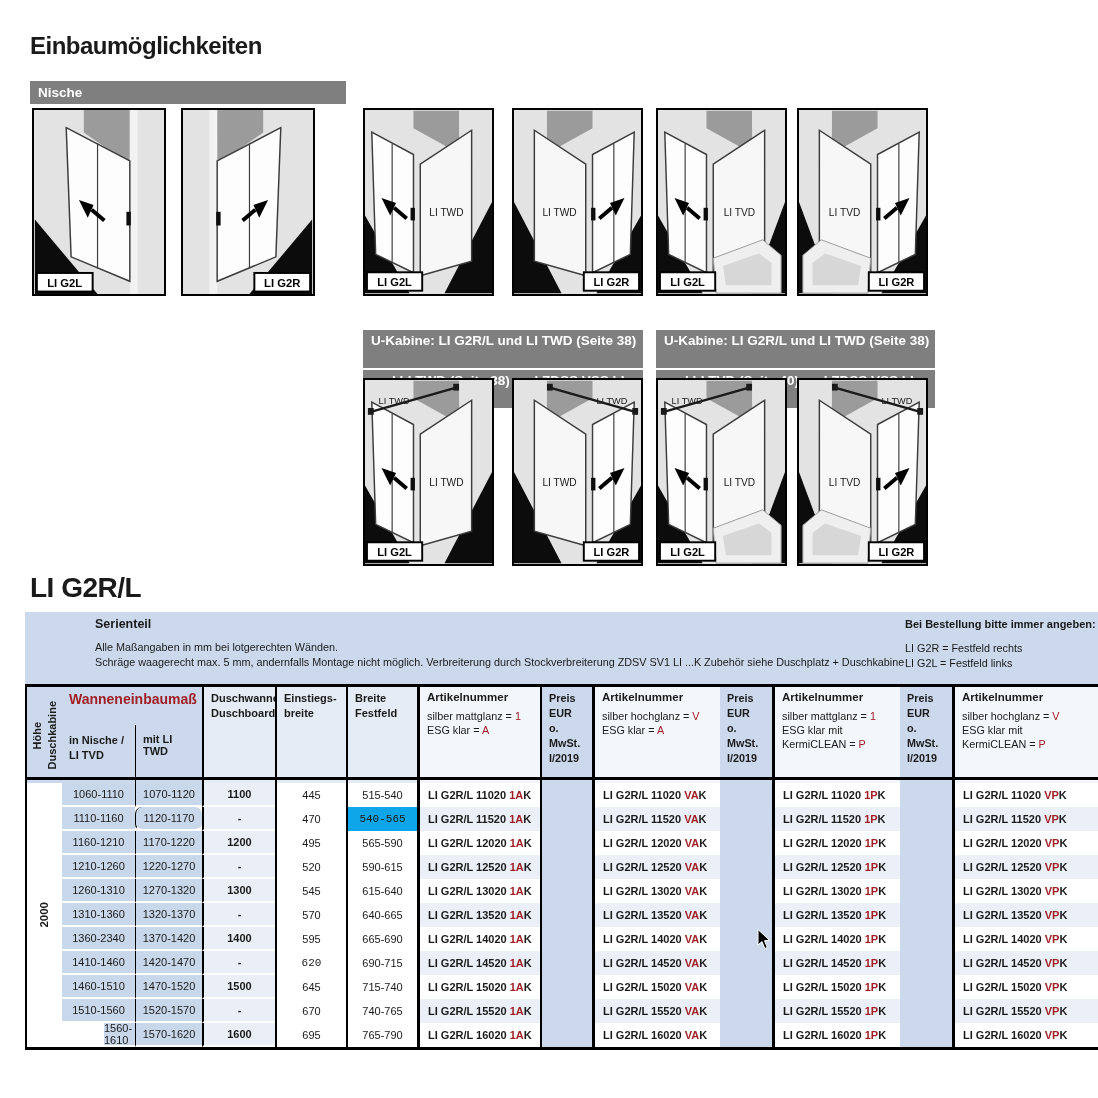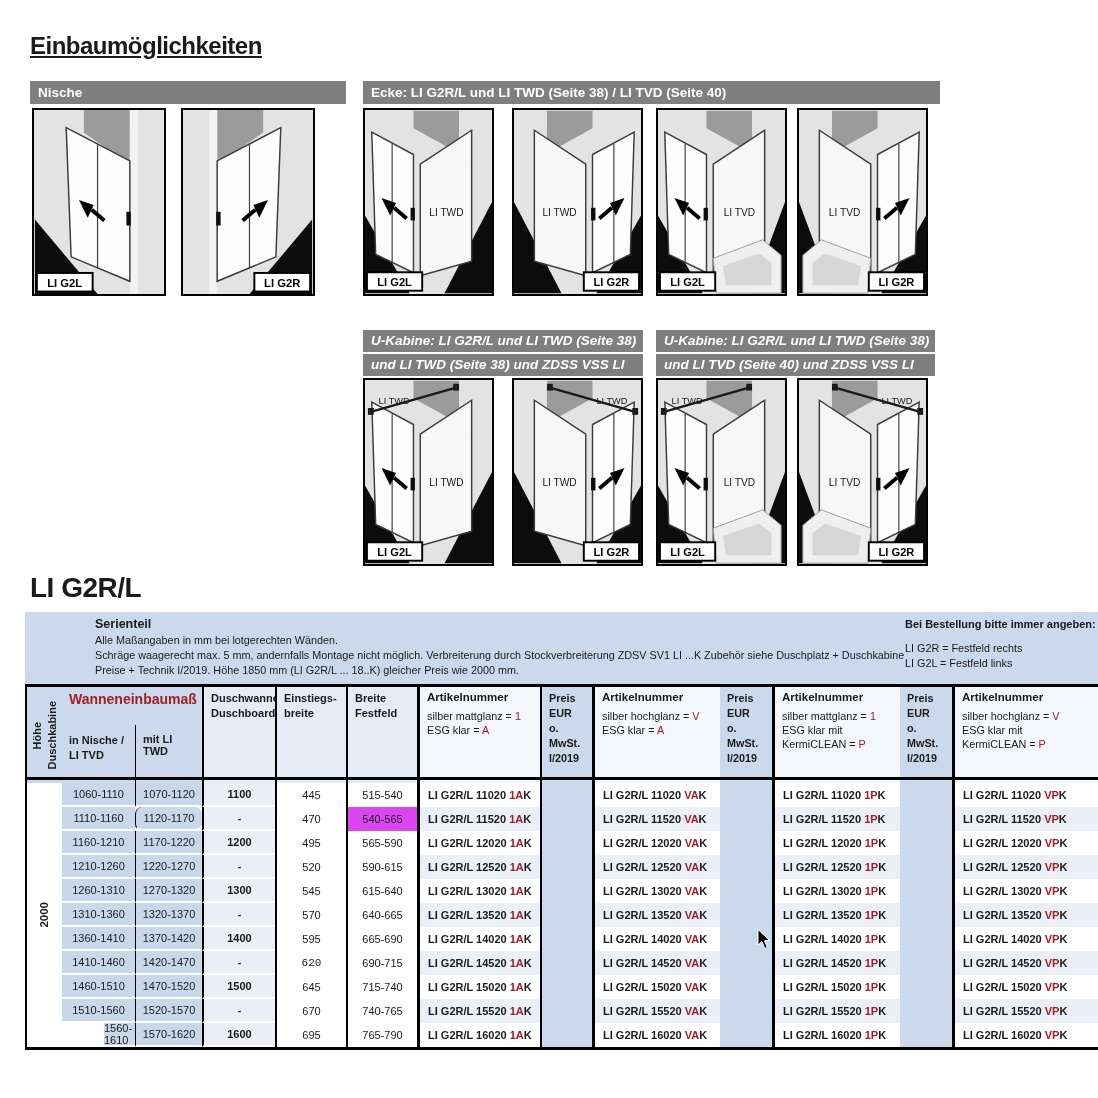--- a/index.html
+++ b/index.html
@@ -1,30 +1,30 @@
 <!DOCTYPE html>
 <html><head>
 <meta charset="utf-8">
 <style>
   html,body{margin:0;padding:0;background:#fff;}
   #page{position:relative;width:1098px;height:1098px;background:#fff;overflow:hidden;
         font-family:"Liberation Sans",sans-serif;color:#1a1a1a;}
   .abs{position:absolute;}
-  .h1{font-size:24px;font-weight:bold;letter-spacing:-0.5px;text-decoration:underline;}
+  .h1{font-size:24px;font-weight:bold;letter-spacing:-0.5px;}
   .h2{font-size:28px;font-weight:bold;letter-spacing:-0.5px;}
   .bar{background:#7f7f7f;color:#fff;font-weight:bold;font-size:13.5px;line-height:23px;
        padding:0 0 0 8px;height:23px;white-space:nowrap;overflow:hidden;}
-  .bar2{height:22px;line-height:22px;margin-bottom:2px;font-style:italic;}
+  .bar2{height:38px;line-height:22px;margin-bottom:2px;}
   .diag{position:absolute;width:131px;height:188px;border:2px solid #000;background:#e3e3e3;box-sizing:border-box;}
   .diag svg{display:block;width:100%;height:100%;}
   
   #tablebox{position:absolute;left:25px;top:612px;width:1073px;}
   .info{position:relative;background:#ccd9ec;height:72px;font-size:10.8px;}
   .info .blk{position:absolute;left:70px;top:5px;line-height:15px;}
-  .info .tt{font-weight:bold;font-size:12.5px;margin-bottom:1px;}
+  .info .tt{font-weight:bold;font-size:12.5px;margin-bottom:8px;}
   .info .note{position:absolute;left:880px;top:5px;line-height:15px;width:200px;}
   .info .note .tt2{font-weight:bold;font-size:11px;margin-bottom:9px;}
   .tgrid{position:relative;display:grid;
      grid-template-columns:35px 73px 67px 73px 71px 71px 123px 52px 128px 52px 128px 52px 148px;
      grid-template-rows:38px 58px repeat(11,24px);
      border-top:3px solid #000;border-bottom:3px solid #000;border-left:2px solid #000;
      background:#fff;box-sizing:border-box;}
   .cell{box-sizing:border-box;font-size:11px;display:flex;align-items:center;justify-content:center;overflow:hidden;}
   .hcell{align-items:flex-start;justify-content:flex-start;padding:4px 4px 0 7px;display:block;}
   .vert{writing-mode:vertical-rl;transform:rotate(180deg);white-space:pre-line;
@@ -66,21 +66,20 @@
           <line x1="64" y1="34" x2="64" y2="162" stroke="#3c3c3c" stroke-width="1.2"></line>
           <rect x="93.5" y="104" width="4.5" height="14" fill="#0c0c0c"></rect>
           <line x1="71" y1="113" x2="58" y2="102" stroke="#000" stroke-width="4"></line>
           <polygon points="45,92 60,97 54,110" fill="#000"></polygon>
         </g>
         <rect x="72" y="166.5" width="57" height="19" fill="#fff" stroke="#000" stroke-width="2"></rect>
         <text x="100.5" y="180.5" font-size="11.5" font-weight="600" text-anchor="middle" fill="#000" font-family="Liberation Sans,sans-serif">LI G2R</text>
       </svg>
     </div>
 
-  <div class="abs bar" style="left:363px;top:81px;width:569px;">Ecke: LI G2R/L und LI TWD (Seite 38) / LI TVD (Seite 40)</div>
   <div class="diag" style="left:363px;top:108px;">
       <svg viewBox="0 0 131 188" xmlns="http://www.w3.org/2000/svg">
         <rect width="131" height="188" fill="#e3e3e3"></rect>
         <polygon points="50,0 97,0 97,44 50,18" fill="#9b9b9b"></polygon>
         <polygon points="0,108 46,188 0,188" fill="#0c0c0c"></polygon>
         <polygon points="131,94 131,188 82,188" fill="#0c0c0c"></polygon>
         <polygon points="57,55 110,20 110,155 57,170" fill="#f7f7f7" stroke="#3c3c3c" stroke-width="1.5"></polygon>
         <polygon points="7,22 50,45 50,167 11,148" fill="#fdfdfd" stroke="#3c3c3c" stroke-width="1.5"></polygon>
         <line x1="28" y1="34" x2="28" y2="157" stroke="#3c3c3c" stroke-width="1.2"></line>
         <rect x="47" y="100" width="4.5" height="13" fill="#0c0c0c"></rect>
@@ -254,21 +253,20 @@
     </div>
 
   <div class="abs h2" style="left:30px;top:572px;">LI G2R/L</div>
 
   <div id="tablebox">
     <div class="info">
       <div class="blk">
         <div class="tt">Serienteil</div>
         <div>Alle Maßangaben in mm bei lotgerechten Wänden.</div>
         <div>Schräge waagerecht max. 5 mm, andernfalls Montage nicht möglich. Verbreiterung durch Stockverbreiterung ZDSV SV1 LI ...K Zubehör siehe Duschplatz + Duschkabine</div>
-        <div>Preise + Technik I/2019. Höhe 1850 mm (LI G2R/L ... 18..K) gleicher Preis wie 2000 mm.</div>
       </div>
       <div class="note">
         <div class="tt2">Bei Bestellung bitte immer angeben:</div>
         <div>LI G2R = Festfeld rechts</div>
         <div>LI G2L = Festfeld links</div>
       </div>
     </div>
     <div class="tgrid" id="tgrid">
         <div class="cell" style="grid-area: 1 / 1 / span 2; background: rgb(204, 217, 236); display: flex; align-items: center; justify-content: center;">
           <span class="vert">Höhe
@@ -327,21 +325,21 @@
         <div class="cell" style="grid-area: 3 / 8; background: rgb(204, 217, 236); border-left: 2px solid rgb(0, 0, 0);"></div>
         <div class="cell" style="grid-area: 3 / 9; background: rgb(255, 255, 255); border-left: 3px solid rgb(0, 0, 0); justify-content: flex-start; padding-left: 8px; font-weight: bold; white-space: pre;"><span>LI G2R/L 11020 </span><span class="red">VA</span><span>K</span></div>
         <div class="cell" style="grid-area: 3 / 10; background: rgb(204, 217, 236);"></div>
         <div class="cell" style="grid-area: 3 / 11; background: rgb(255, 255, 255); border-left: 3px solid rgb(0, 0, 0); justify-content: flex-start; padding-left: 8px; font-weight: bold; white-space: pre;"><span>LI G2R/L 11020 </span><span class="red">1P</span><span>K</span></div>
         <div class="cell" style="grid-area: 3 / 12; background: rgb(204, 217, 236);"></div>
         <div class="cell" style="grid-area: 3 / 13; background: rgb(255, 255, 255); border-left: 3px solid rgb(0, 0, 0); justify-content: flex-start; padding-left: 8px; font-weight: bold; white-space: pre;"><span>LI G2R/L 11020 </span><span class="red">VP</span><span>K</span></div>
         <div class="cell" style="grid-area: 4 / 2; background: rgb(201, 215, 235); border-bottom: 2px solid rgb(255, 255, 255);">1110-1160</div>
         <div class="cell" style="grid-area: 4 / 3; background: rgb(201, 215, 235); border-left: 1px solid rgb(0, 0, 0); border-bottom: 2px solid rgb(255, 255, 255); border-radius: 7px;">1120-1170</div>
         <div class="cell" style="grid-area: 4 / 4; background: rgb(233, 238, 247); border-left: 2px solid rgb(0, 0, 0); border-bottom: 2px solid rgb(255, 255, 255); font-weight: bold;">-</div>
         <div class="cell" style="grid-area: 4 / 5; background: rgb(255, 255, 255); border-left: 2px solid rgb(0, 0, 0);">470</div>
-        <div class="cell" style="grid-area: 4 / 6; background: #d946ef; border-left: 2px solid rgb(0, 0, 0);">540-565</div>
+        <div class="cell" style="grid-area: 4 / 6; background: #0ea5e9; border-left: 2px solid rgb(0, 0, 0); font-family: Liberation Mono, monospace;">540-565</div>
         <div class="cell" style="grid-area: 4 / 7; background: rgb(234, 239, 248); border-left: 3px solid rgb(0, 0, 0); justify-content: flex-start; padding-left: 8px; font-weight: bold; white-space: pre;"><span>LI G2R/L 11520 </span><span class="red">1A</span><span>K</span></div>
         <div class="cell" style="grid-area: 4 / 8; background: rgb(204, 217, 236); border-left: 2px solid rgb(0, 0, 0);"></div>
         <div class="cell" style="grid-area: 4 / 9; background: rgb(234, 239, 248); border-left: 3px solid rgb(0, 0, 0); justify-content: flex-start; padding-left: 8px; font-weight: bold; white-space: pre;"><span>LI G2R/L 11520 </span><span class="red">VA</span><span>K</span></div>
         <div class="cell" style="grid-area: 4 / 10; background: rgb(204, 217, 236);"></div>
         <div class="cell" style="grid-area: 4 / 11; background: rgb(234, 239, 248); border-left: 3px solid rgb(0, 0, 0); justify-content: flex-start; padding-left: 8px; font-weight: bold; white-space: pre;"><span>LI G2R/L 11520 </span><span class="red">1P</span><span>K</span></div>
         <div class="cell" style="grid-area: 4 / 12; background: rgb(204, 217, 236);"></div>
         <div class="cell" style="grid-area: 4 / 13; background: rgb(234, 239, 248); border-left: 3px solid rgb(0, 0, 0); justify-content: flex-start; padding-left: 8px; font-weight: bold; white-space: pre;"><span>LI G2R/L 11520 </span><span class="red">VP</span><span>K</span></div>
         <div class="cell" style="grid-area: 5 / 2; background: rgb(201, 215, 235); border-bottom: 2px solid rgb(255, 255, 255);">1160-1210</div>
         <div class="cell" style="grid-area: 5 / 3; background: rgb(201, 215, 235); border-left: 1px solid rgb(0, 0, 0); border-bottom: 2px solid rgb(255, 255, 255);">1170-1220</div>
         <div class="cell" style="grid-area: 5 / 4; background: rgb(233, 238, 247); border-left: 2px solid rgb(0, 0, 0); border-bottom: 2px solid rgb(255, 255, 255); font-weight: bold;">1200</div>
@@ -383,21 +381,21 @@
         <div class="cell" style="grid-area: 8 / 4; background: rgb(233, 238, 247); border-left: 2px solid rgb(0, 0, 0); border-bottom: 2px solid rgb(255, 255, 255); font-weight: bold;">-</div>
         <div class="cell" style="grid-area: 8 / 5; background: rgb(255, 255, 255); border-left: 2px solid rgb(0, 0, 0);">570</div>
         <div class="cell" style="grid-area: 8 / 6; background: rgb(255, 255, 255); border-left: 2px solid rgb(0, 0, 0);">640-665</div>
         <div class="cell" style="grid-area: 8 / 7; background: rgb(234, 239, 248); border-left: 3px solid rgb(0, 0, 0); justify-content: flex-start; padding-left: 8px; font-weight: bold; white-space: pre;"><span>LI G2R/L 13520 </span><span class="red">1A</span><span>K</span></div>
         <div class="cell" style="grid-area: 8 / 8; background: rgb(204, 217, 236); border-left: 2px solid rgb(0, 0, 0);"></div>
         <div class="cell" style="grid-area: 8 / 9; background: rgb(234, 239, 248); border-left: 3px solid rgb(0, 0, 0); justify-content: flex-start; padding-left: 8px; font-weight: bold; white-space: pre;"><span>LI G2R/L 13520 </span><span class="red">VA</span><span>K</span></div>
         <div class="cell" style="grid-area: 8 / 10; background: rgb(204, 217, 236);"></div>
         <div class="cell" style="grid-area: 8 / 11; background: rgb(234, 239, 248); border-left: 3px solid rgb(0, 0, 0); justify-content: flex-start; padding-left: 8px; font-weight: bold; white-space: pre;"><span>LI G2R/L 13520 </span><span class="red">1P</span><span>K</span></div>
         <div class="cell" style="grid-area: 8 / 12; background: rgb(204, 217, 236);"></div>
         <div class="cell" style="grid-area: 8 / 13; background: rgb(234, 239, 248); border-left: 3px solid rgb(0, 0, 0); justify-content: flex-start; padding-left: 8px; font-weight: bold; white-space: pre;"><span>LI G2R/L 13520 </span><span class="red">VP</span><span>K</span></div>
-        <div class="cell" style="grid-area: 9 / 2; background: rgb(201, 215, 235); border-bottom: 2px solid rgb(255, 255, 255);">1360-1410</div>
+        <div class="cell" style="grid-area: 9 / 2; background: rgb(201, 215, 235); border-bottom: 2px solid rgb(255, 255, 255);">1360-2340</div>
         <div class="cell" style="grid-area: 9 / 3; background: rgb(201, 215, 235); border-left: 1px solid rgb(0, 0, 0); border-bottom: 2px solid rgb(255, 255, 255);">1370-1420</div>
         <div class="cell" style="grid-area: 9 / 4; background: rgb(233, 238, 247); border-left: 2px solid rgb(0, 0, 0); border-bottom: 2px solid rgb(255, 255, 255); font-weight: bold;">1400</div>
         <div class="cell" style="grid-area: 9 / 5; background: rgb(255, 255, 255); border-left: 2px solid rgb(0, 0, 0);">595</div>
         <div class="cell" style="grid-area: 9 / 6; background: rgb(255, 255, 255); border-left: 2px solid rgb(0, 0, 0);">665-690</div>
         <div class="cell" style="grid-area: 9 / 7; background: rgb(255, 255, 255); border-left: 3px solid rgb(0, 0, 0); justify-content: flex-start; padding-left: 8px; font-weight: bold; white-space: pre;"><span>LI G2R/L 14020 </span><span class="red">1A</span><span>K</span></div>
         <div class="cell" style="grid-area: 9 / 8; background: rgb(204, 217, 236); border-left: 2px solid rgb(0, 0, 0);"></div>
         <div class="cell" style="grid-area: 9 / 9; background: rgb(255, 255, 255); border-left: 3px solid rgb(0, 0, 0); justify-content: flex-start; padding-left: 8px; font-weight: bold; white-space: pre;"><span>LI G2R/L 14020 </span><span class="red">VA</span><span>K</span></div>
         <div class="cell" style="grid-area: 9 / 10; background: rgb(204, 217, 236);"></div>
         <div class="cell" style="grid-area: 9 / 11; background: rgb(255, 255, 255); border-left: 3px solid rgb(0, 0, 0); justify-content: flex-start; padding-left: 8px; font-weight: bold; white-space: pre;"><span>LI G2R/L 14020 </span><span class="red">1P</span><span>K</span></div>
         <div class="cell" style="grid-area: 9 / 12; background: rgb(204, 217, 236);"></div>

